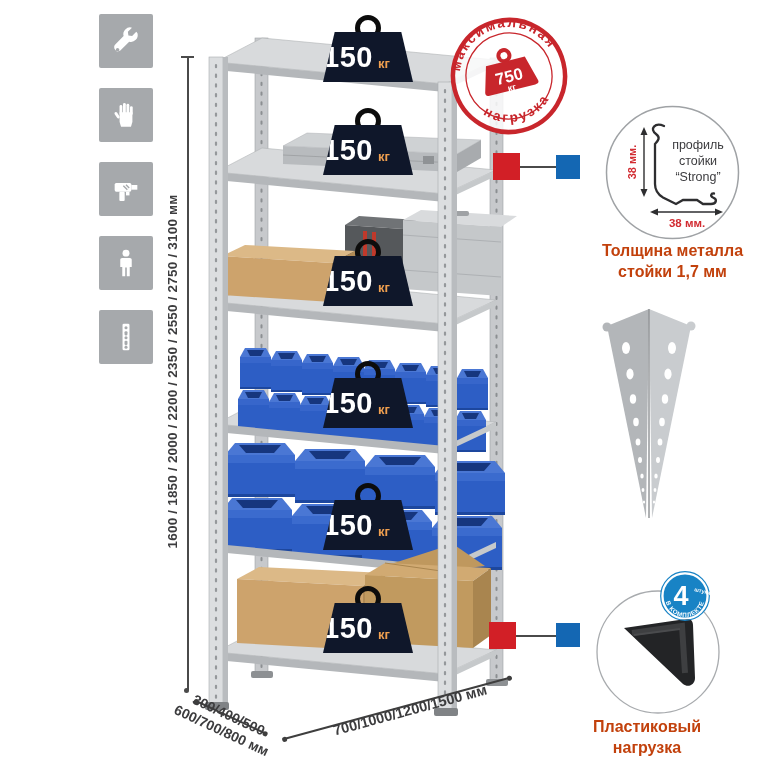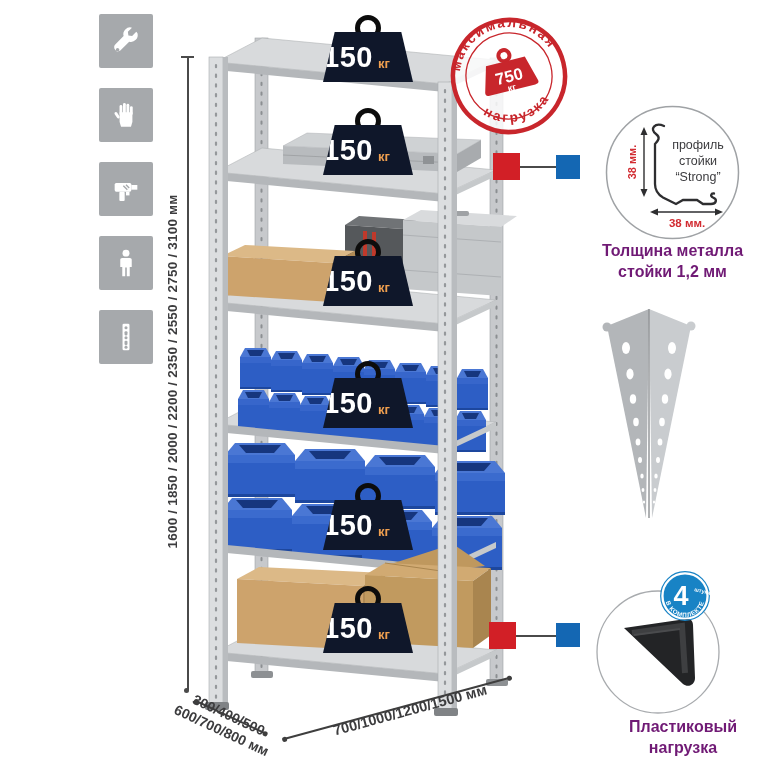--- a/index.html
+++ b/index.html
@@ -26,21 +26,21 @@
   .w-unit{font-size:13px;font-weight:bold;color:#ef9f4f;margin-top:12px;}
   
   .stamp{position:absolute;left:443px;top:10px;z-index:8;}
   
   .cline{position:absolute;height:2px;background:#4a4a4a;z-index:4;}
   .sq{position:absolute;z-index:5;}
   .sq.red{width:27px;height:27px;background:#d21f26;}
   .sq.blue{width:24px;height:24px;background:#1467b3;}
   
   .detail{position:absolute;}
-  .caption{position:absolute;text-align:center;font-size:16px;font-weight:bold;color:#701a75;line-height:21px;}
+  .caption{position:absolute;text-align:center;font-size:16px;font-weight:bold;color:#c2410c;line-height:21px;}
   
   .dline{position:absolute;height:2px;background:#3e3e3e;}
   .dline:before,.dline:after{content:"";position:absolute;top:-1.5px;width:5px;height:5px;border-radius:50%;background:#3e3e3e;}
   .dline:before{left:-2px;} .dline:after{right:-2px;}
   .depth-line{left:196px;top:700px;width:77px;transform:rotate(25deg);transform-origin:left center;}
   .width-line{left:284px;top:738px;width:234px;transform:rotate(-15.2deg);transform-origin:left center;}
   .depth-label{position:absolute;left:150px;top:706px;width:150px;transform:rotate(25deg);
                text-align:center;font-size:14px;font-weight:bold;color:#3c3c3e;line-height:17px;}
   .width-label{position:absolute;left:305px;top:702px;width:210px;transform:rotate(-15.2deg);
                text-align:center;font-size:14.5px;font-weight:bold;color:#3c3c3e;}
@@ -326,21 +326,21 @@
     </g>
     <polygon points="50,112 58,108.5 58,115.5" fill="#2e2e30"></polygon>
     <polygon points="123,112 115,108.5 115,115.5" fill="#2e2e30"></polygon>
     <text x="87" y="127" font-size="11.5" font-weight="bold" fill="#d22b31" text-anchor="middle">38 мм.</text>
     <text x="98" y="49" font-size="12.5" fill="#3b3b3e" text-anchor="middle">профиль</text>
     <text x="98" y="65" font-size="12.5" fill="#3b3b3e" text-anchor="middle">стойки</text>
     <text x="98" y="81" font-size="12.5" fill="#3b3b3e" text-anchor="middle">“Strong”</text>
   </svg>
   <div class="caption" style="left:585px;top:240px;width:175px">
     <div>Толщина металла</div>
-    <div>стойки 1,2 мм</div>
+    <div>стойки 1,7 мм</div>
   </div>
 
   <svg class="detail" style="left:592px;top:306px" width="112" height="222" viewBox="0 0 112 222">
     <circle cx="15" cy="21" r="4.5" fill="#b3b6b9"></circle>
     <circle cx="99" cy="20" r="4.5" fill="#c9cccf"></circle>
     <polygon points="57,3 99,20 60,212" fill="#c9cccf"></polygon>
     <polygon points="57,3 15,20 54,212" fill="#b3b6b9"></polygon>
     <line x1="57" y1="3" x2="57" y2="212" stroke="#8d9093" stroke-width="1.4"></line>
     <g fill="#fff">
       <ellipse cx="34" cy="42" rx="4" ry="6"></ellipse>
@@ -373,21 +373,21 @@
   <svg class="badge" width="50" height="50" viewBox="0 0 50 50">
     <circle cx="25" cy="25" r="22.5" fill="#1883c5" stroke="#fff" stroke-width="2.2"></circle>
     <circle cx="25" cy="25" r="24.3" fill="none" stroke="#1883c5" stroke-width="1.2"></circle>
     <path id="fbArc" d="M6,31 A19.5,19.5 0 0 0 44,31" fill="none"></path>
     <text x="21" y="34" text-anchor="middle" font-size="27" font-weight="800" fill="#fff">4</text>
     <text x="34" y="20" font-size="5.5" font-weight="bold" fill="#fff" transform="rotate(14 34 20)">штуки</text>
     <text font-size="6.2" font-weight="bold" fill="#fff" letter-spacing="0.7">
       <textPath href="#fbArc" startOffset="50%" text-anchor="middle">В КОМПЛЕКТЕ</textPath>
     </text>
   </svg>
-  <div class="caption" style="left:608px;top:716px;width:150px">
+  <div class="caption" style="left:572px;top:716px;width:150px">
     <div>Пластиковый</div>
     <div>нагрузка</div>
   </div>
 
   <div class="dline depth-line"></div>
   <div class="depth-label">
     <div>300/400/500</div>
     <div>600/700/800 мм</div>
   </div>
   <div class="dline width-line"></div>

